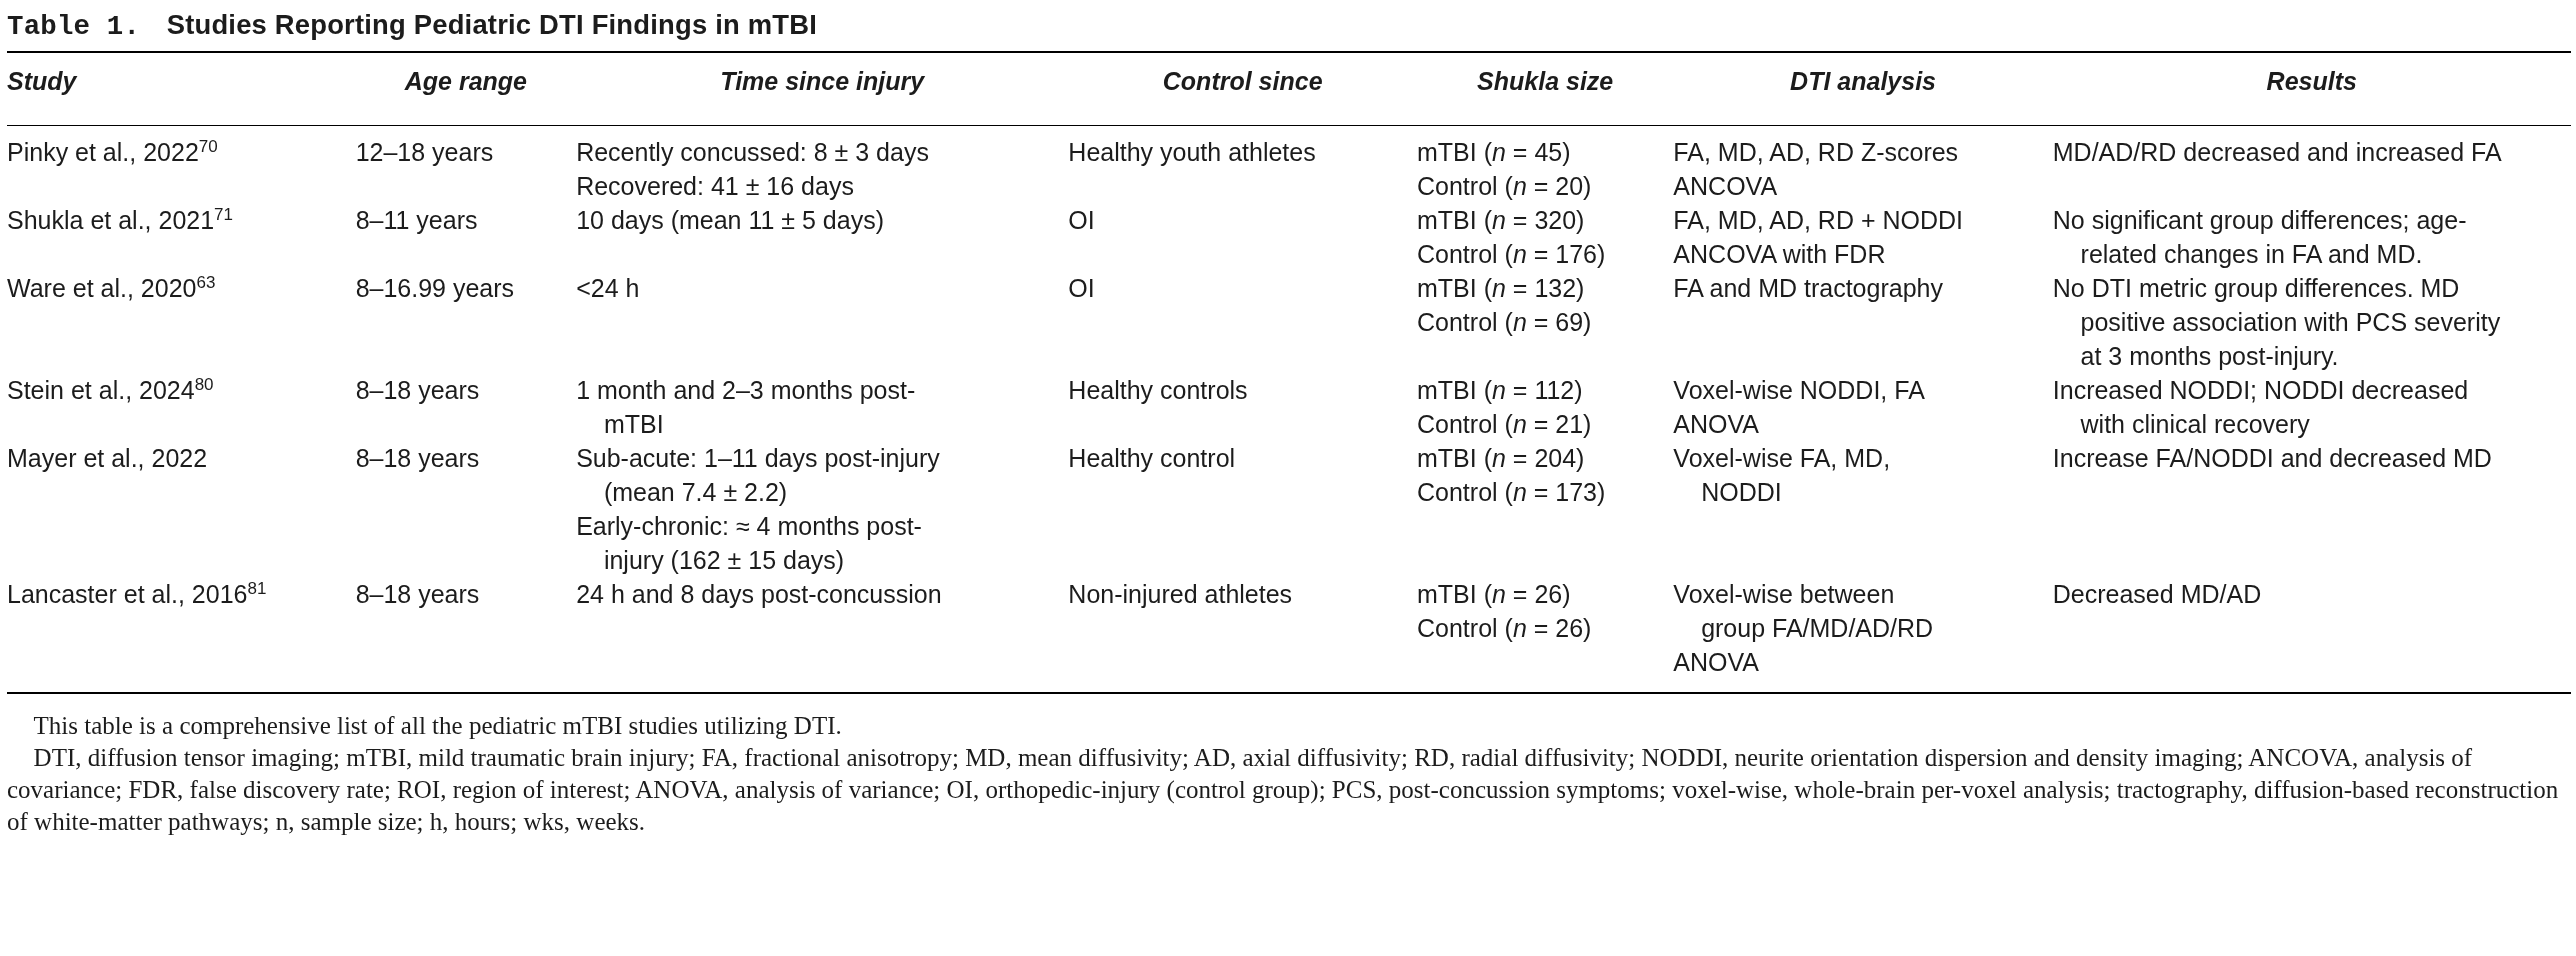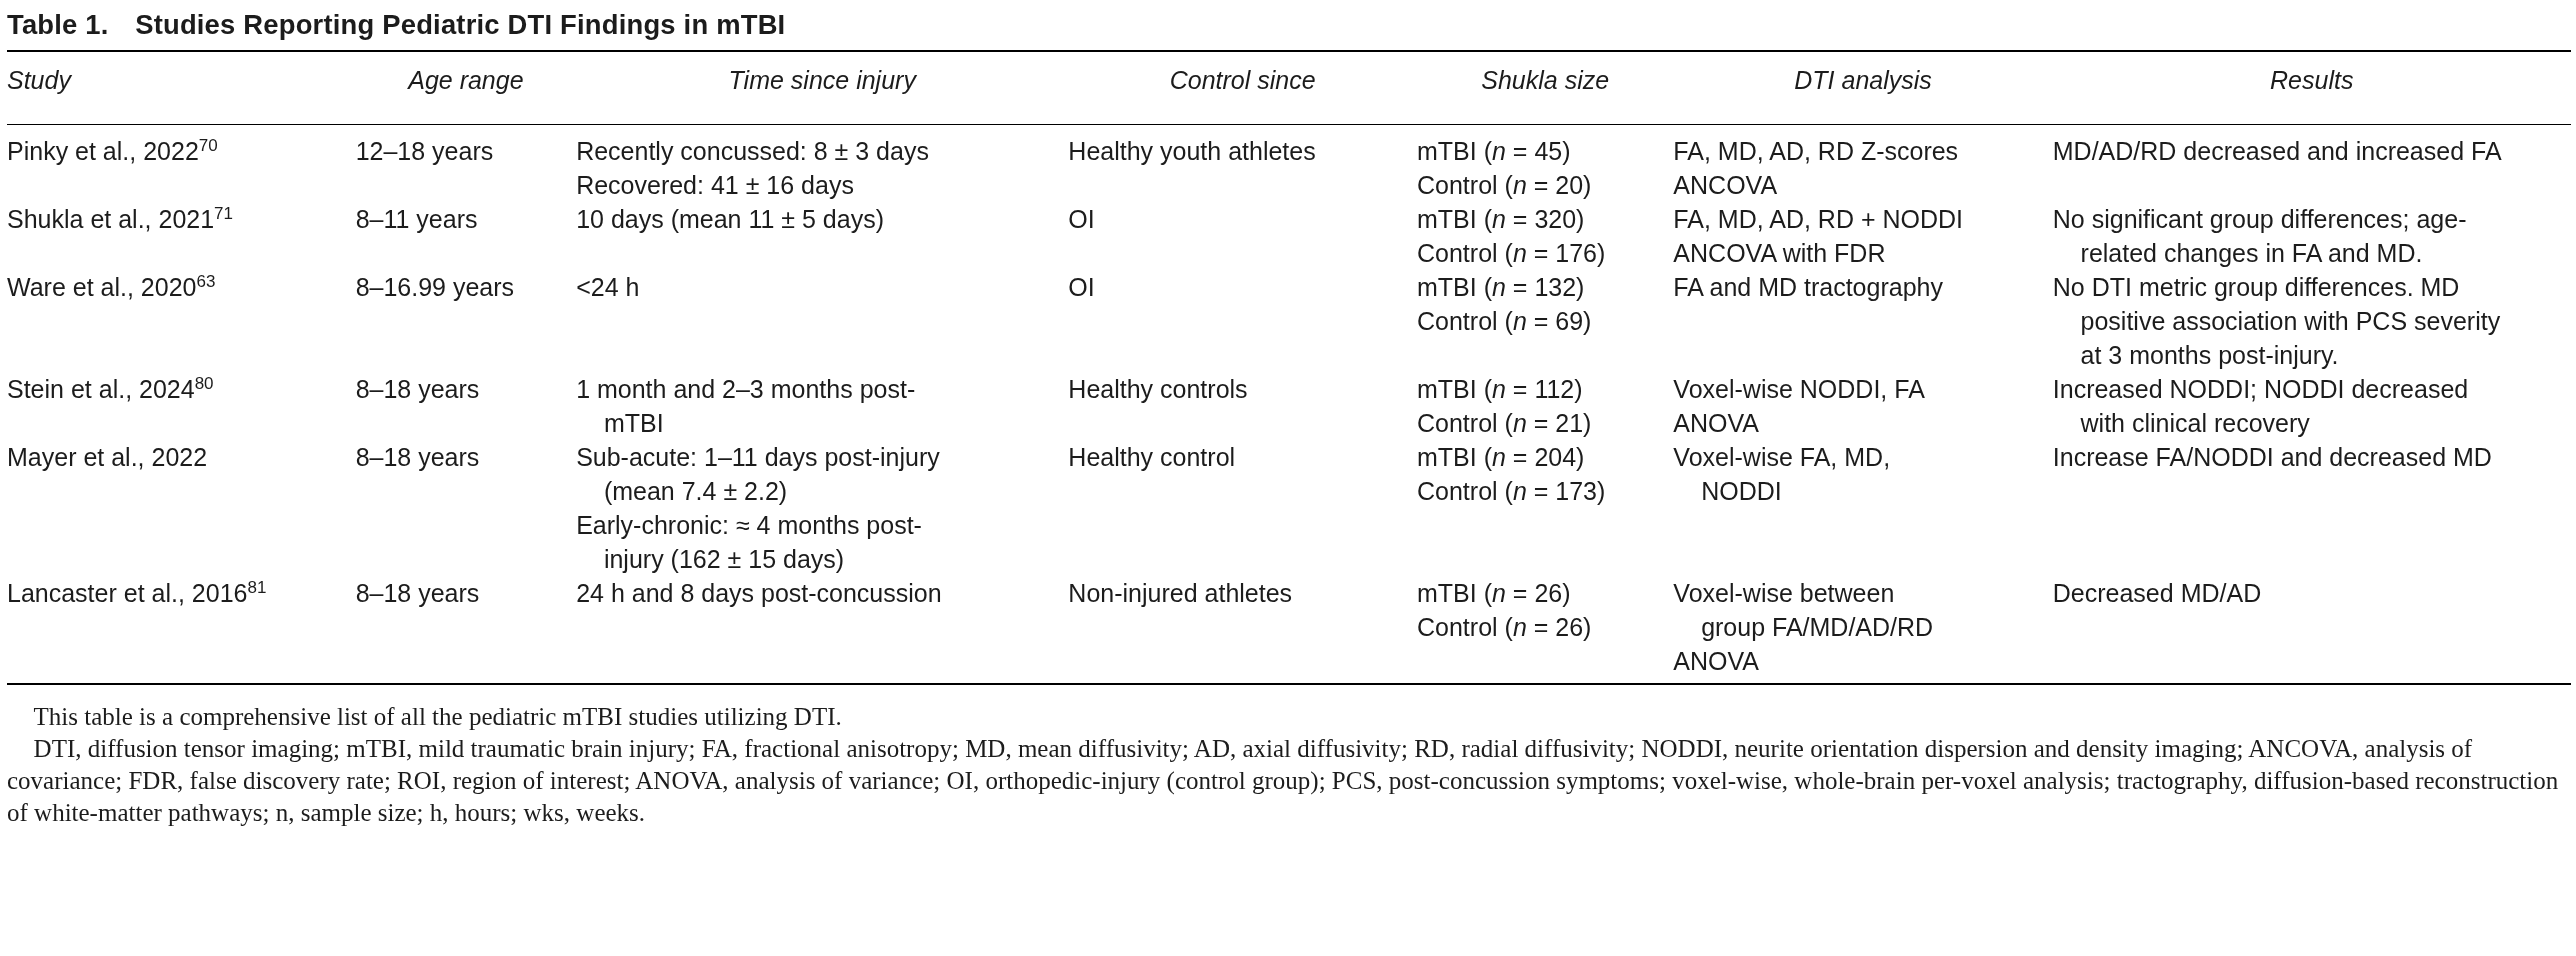--- a/index.html
+++ b/index.html
@@ -19,52 +19,52 @@
   .page {
     padding: 5.3px 5.3px 0 7px;
     box-sizing: border-box;
   }
   .table-title {
     font-size: 27.4px;
     font-weight: bold;
     margin: 3.5px 0 8.9px 0;
     letter-spacing: 0.2px;
   }
-  .table-title .title-label { margin-right: 26.6px; }
+  .table-title .title-label { margin-right: 26.6px; font-family: Liberation Mono, monospace; }
   table.studies {
     width: 100%;
     border-collapse: collapse;
     table-layout: fixed;
     border-top: 2.7px solid #000;
     border-bottom: 2.7px solid #000;
   }
   col.c-study   { width: 13.6%; }
   col.c-age     { width: 8.6%;  }
   col.c-time    { width: 19.2%; }
   col.c-control { width: 13.6%; }
   col.c-group   { width: 10.0%; }
   col.c-dti     { width: 14.8%; }
   col.c-results { width: 20.2%; }
   thead th {
     font-style: italic;
-    font-weight: normal;
+    font-weight: bold;
     font-size: 25px;
     text-align: center;
     padding: 14px 0 29px 0;
     border-bottom: 1.8px solid #000;
   }
   thead th:first-child { text-align: left; }
   tbody td {
     vertical-align: top;
     white-space: pre;
     line-height: 34px;
     padding: 0;
   }
   tbody tr:first-child td { padding-top: 9.7px; }
-  tbody tr:last-child td  { padding-bottom: 5px; }
+  tbody tr:last-child td  { padding-bottom: 13px; }
   tbody td sup {
     font-size: 17px;
     line-height: 0;
     vertical-align: super;
   }
   tbody td i { font-style: italic; }
   .footnotes {
     margin-top: 16px;
     line-height: 32px;
     font-size: 25px;

